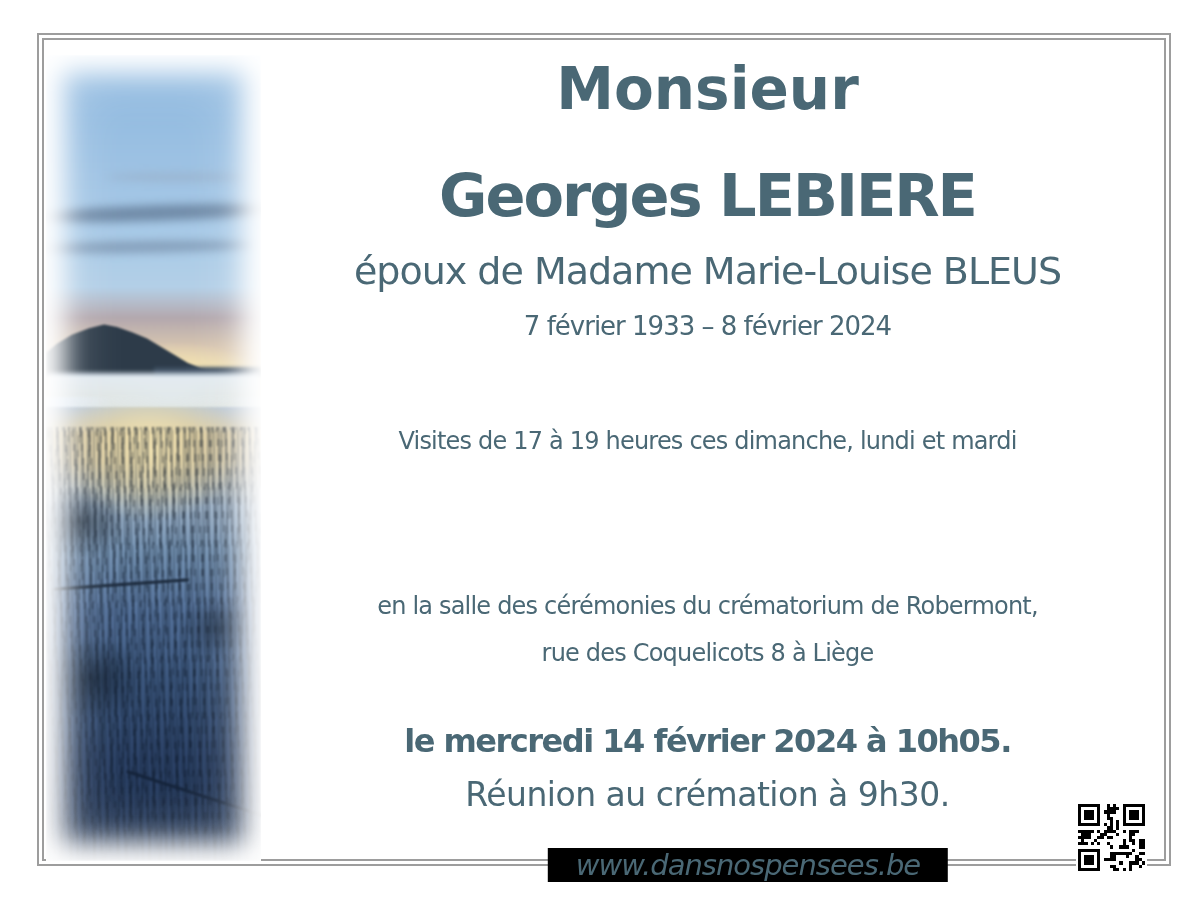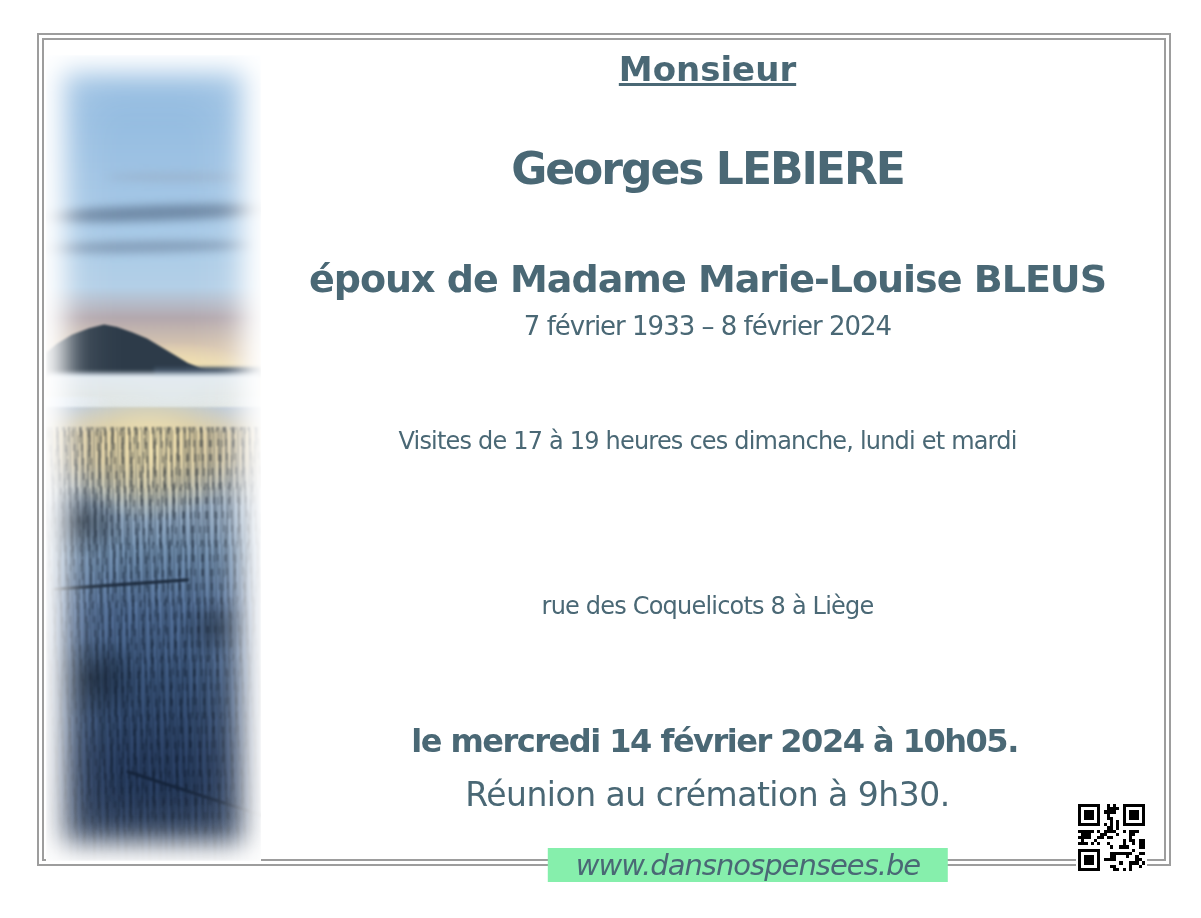--- a/index.html
+++ b/index.html
@@ -40,32 +40,32 @@
   .twig{position:absolute;left:8px;top:528px;width:135px;height:3px;background:#1b293b;
         transform:rotate(-4deg);filter:blur(.5px);}
   .branch{position:absolute;right:-12px;top:738px;width:150px;height:3px;background:#14233a;
         transform:rotate(18deg);filter:blur(.6px);}
   .photo::after{content:'';position:absolute;inset:0;pointer-events:none;
         box-shadow:inset 0 0 26px 16px #ffffff, inset 0 0 60px 12px rgba(255,255,255,.55);}
 
   
   .txt{position:absolute;left:240px;width:935px;text-align:center;color:#4a6875;
        white-space:nowrap;z-index:3;line-height:1;}
-  .t-monsieur{top:52px;font-size:34px;font-weight:bold;letter-spacing:0;text-decoration:underline;}
-  .t-name{top:147px;font-size:44px;font-weight:bold;letter-spacing:-2px;}
-  .t-epoux{top:260px;font-size:38px;font-weight:bold;letter-spacing:-1px;}
+  .t-monsieur{top:60px;font-size:58px;font-weight:bold;letter-spacing:0;}
+  .t-name{top:166px;font-size:59px;font-weight:bold;letter-spacing:-2px;}
+  .t-epoux{top:252px;font-size:38px;font-weight:normal;letter-spacing:-1px;}
   .t-dates{top:313px;font-size:26px;letter-spacing:-1px;}
   .t-body{font-size:24px;line-height:47px;letter-spacing:-0.8px;}
   .t-visites{top:418px;}
   .t-moment{top:583px;}
-  .t-mercredi{top:725px;font-size:32px;font-weight:bold;letter-spacing:-1.5px;line-height:1;padding-left:7px;}
+  .t-mercredi{top:725px;font-size:32px;font-weight:bold;letter-spacing:-1.5px;line-height:1;}
   .t-reunion{top:778px;font-size:33px;letter-spacing:-0.5px;}
   .t-site{position:absolute;top:848px;left:748px;transform:translateX(-50%);
           font-size:29px;font-style:italic;letter-spacing:-1px;color:#4a6875;
-          background:#86efac;padding:0 28px;z-index:4;white-space:nowrap;}
+          background:#000000;padding:0 28px;z-index:4;white-space:nowrap;}
 
   
   .qr{position:absolute;left:1076px;top:802px;width:71px;height:71px;background:#fff;
       padding:2px;box-sizing:border-box;z-index:4;}
   .qr svg{display:block;width:100%;height:100%;}
 </style>
 </head>
 <body>
 
 <div class="frame"></div>
@@ -92,20 +92,21 @@
 <div class="txt t-monsieur">Monsieur</div>
 <div class="txt t-name">Georges LEBIERE</div>
 <div class="txt t-epoux">époux de Madame Marie-Louise BLEUS</div>
 <div class="txt t-dates">7 février 1933 – 8 février 2024</div>
 
 <div class="txt t-body t-visites">
   <div>Visites de 17 à 19 heures ces dimanche, lundi et mardi</div>
 </div>
 
 <div class="txt t-body t-moment">
+  <div>en la salle des cérémonies du crématorium de Robermont,</div>
   <div>rue des Coquelicots 8 à Liège</div>
 </div>
 
 <div class="txt t-mercredi">le mercredi 14 février 2024 à 10h05.</div>
 <div class="txt t-reunion">Réunion au crémation à 9h30.</div>
 
 <div class="t-site">www.dansnospensees.be</div>
 
 <div class="qr">
   <svg id="qr-svg" viewBox="0 0 21 21" shape-rendering="crispEdges" xmlns="http://www.w3.org/2000/svg">

